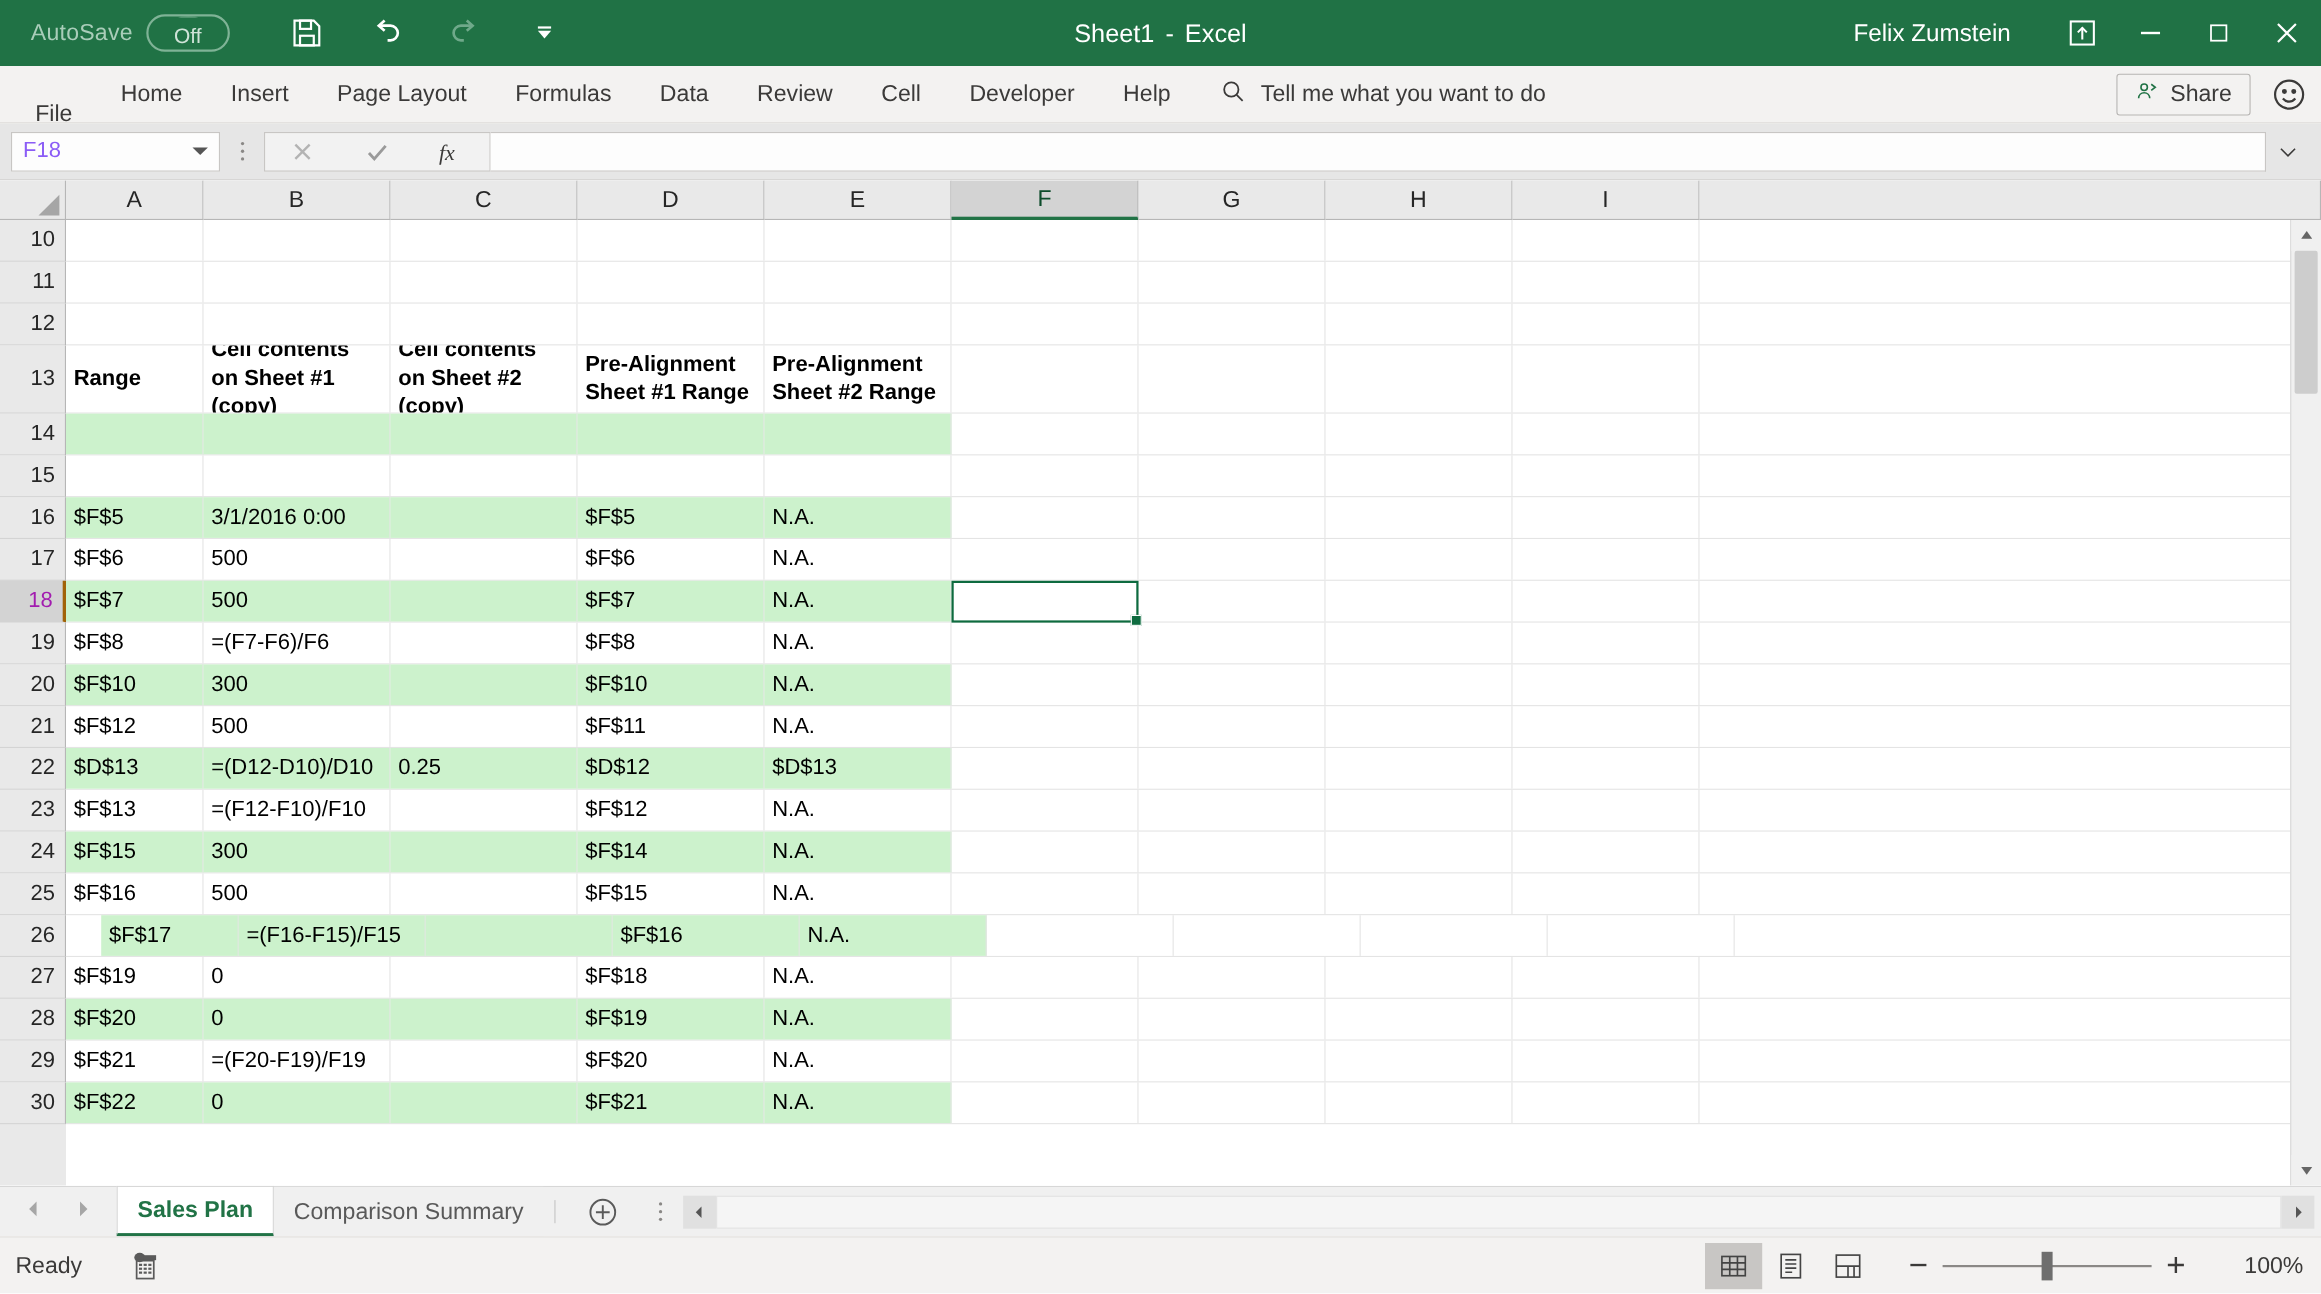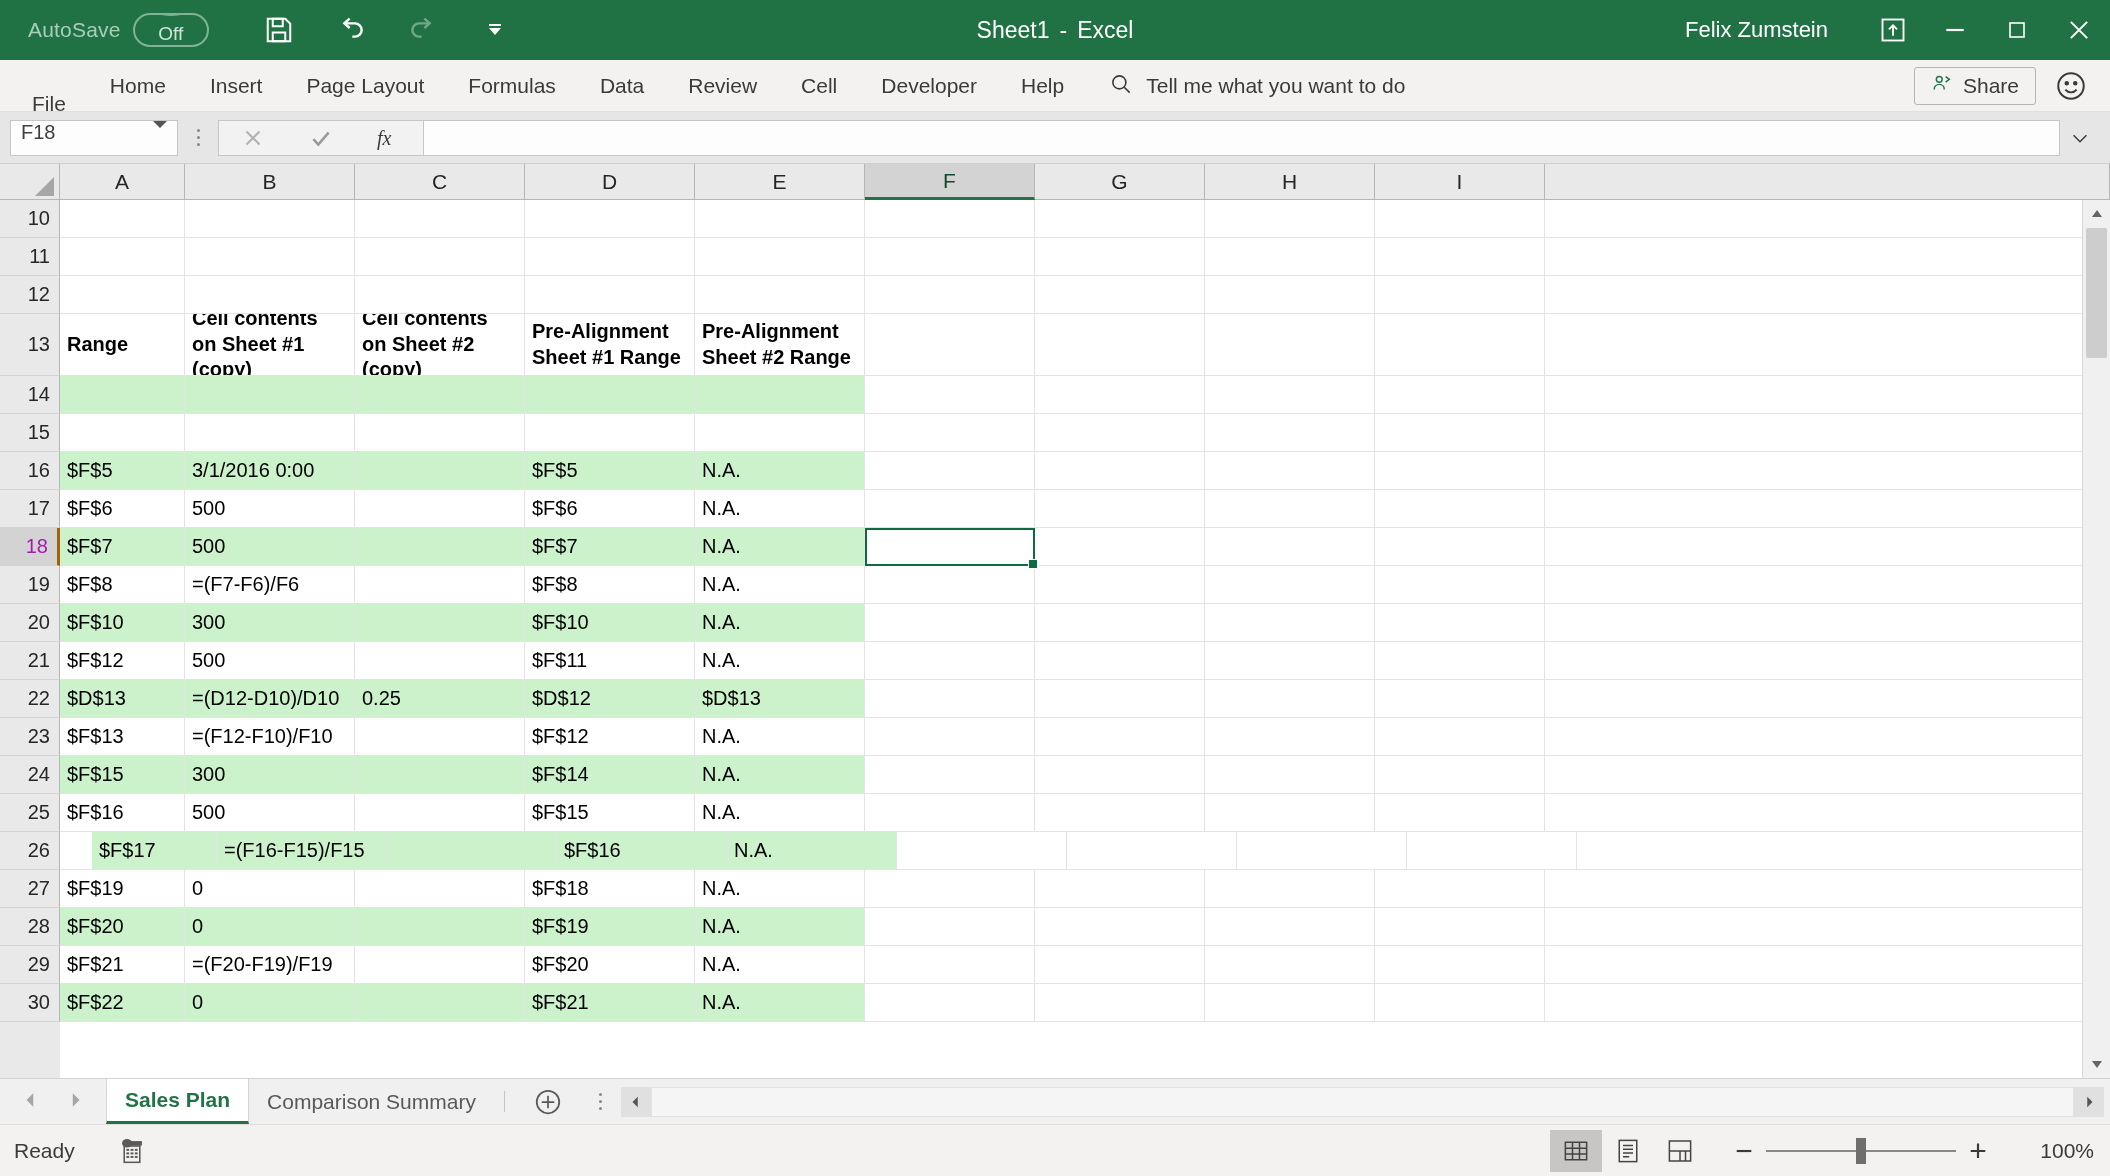--- a/index.html
+++ b/index.html
@@ -45,38 +45,38 @@
     display: flex; align-items: center; position: relative;
     border-bottom: 1px solid #e1dfdd;
   }
   .rtab {
     font-size: 21px; color: #3b3a39; padding: 0 22px; line-height: 52px;
     white-space: nowrap; cursor: default;
   }
   .rtab:first-child { margin-left: 10px; margin-top: 36px; }
   .tellme { display: flex; align-items: center; gap: 12px; margin-left: 22px; }
   .tellme-text { font-size: 21px; color: #3b3a39; }
-  .ribbon-right { margin-left: auto; display: flex; align-items: center; gap: 18px; padding-right: 22px; }
+  .ribbon-right { margin-left: auto; display: flex; align-items: center; gap: 18px; padding-right: 12px; }
   .share-btn {
     border: 1px solid #b7b5b3; background: #f3f2f1; border-radius: 3px;
     height: 38px; display: flex; align-items: center; gap: 10px; padding: 0 16px;
     font-size: 21px; color: #3b3a39;
   }
   .smiley { width: 34px; height: 34px; }
 
   
   .fbar {
     height: 52px; flex: 0 0 52px; background: #e6e6e6;
     display: flex; align-items: center; padding: 0 10px; gap: 0;
     border-bottom: 1px solid #d0cfce;
   }
   .namebox {
-    width: 168px; height: 36px; background: #fdfdfd; border: 1px solid #c8c6c4;
-    display: flex; padding: 0 10px;
-    font-size: 20px; color: #404040;
+    width: 190px; height: 36px; background: #fdfdfd; border: 1px solid #c8c6c4;
+    display: flex; align-items: center; padding: 0 10px;
+    font-size: 20px; color: #8b5cf6;
   }
   .namebox .nb-text { flex: 1; }
   .nb-caret { width: 0; height: 0; border-left: 7px solid transparent; border-right: 7px solid transparent; border-top: 7px solid #555; }
   .fb-dots { width: 40px; display: flex; flex-direction: column; align-items: center; gap: 4px; }
   .fb-dots i { width: 3px; height: 3px; background: #8a8886; border-radius: 50%; display: block; }
   .fb-actions { display: flex; align-items: center; height: 36px; background: #f2f2f2; border: 1px solid #c8c6c4; }
   .fb-act { width: 68px; height: 34px; display: flex; align-items: center; justify-content: center; }
   .fb-input {
     flex: 1; height: 36px; background: #fdfdfd; border: 1px solid #c8c6c4; border-left: none;
     display: flex; align-items: center; padding: 0 10px; font-size: 20px; color: #201f1e;

